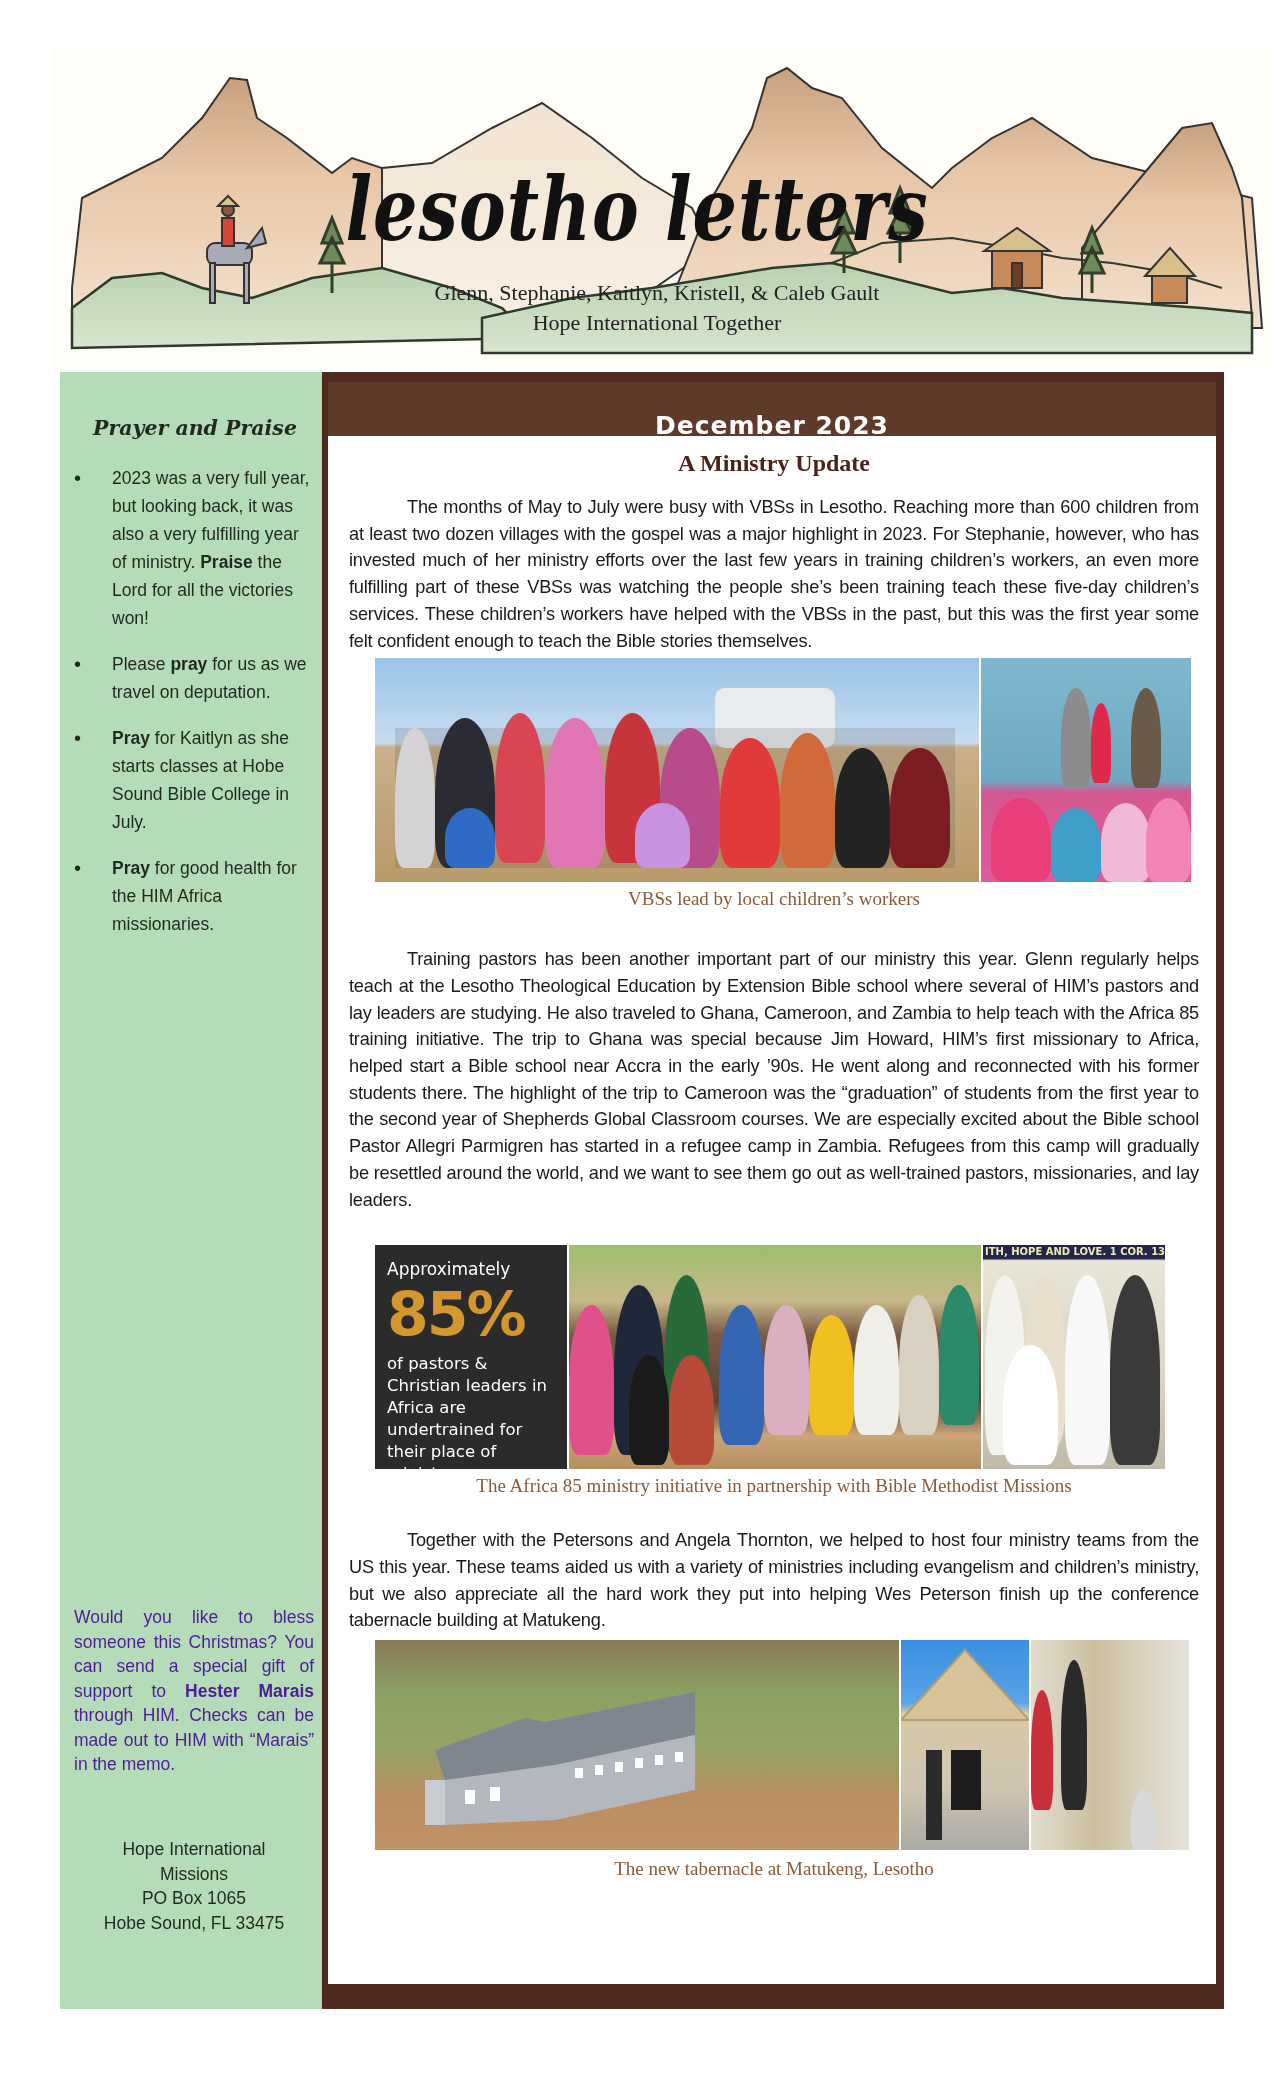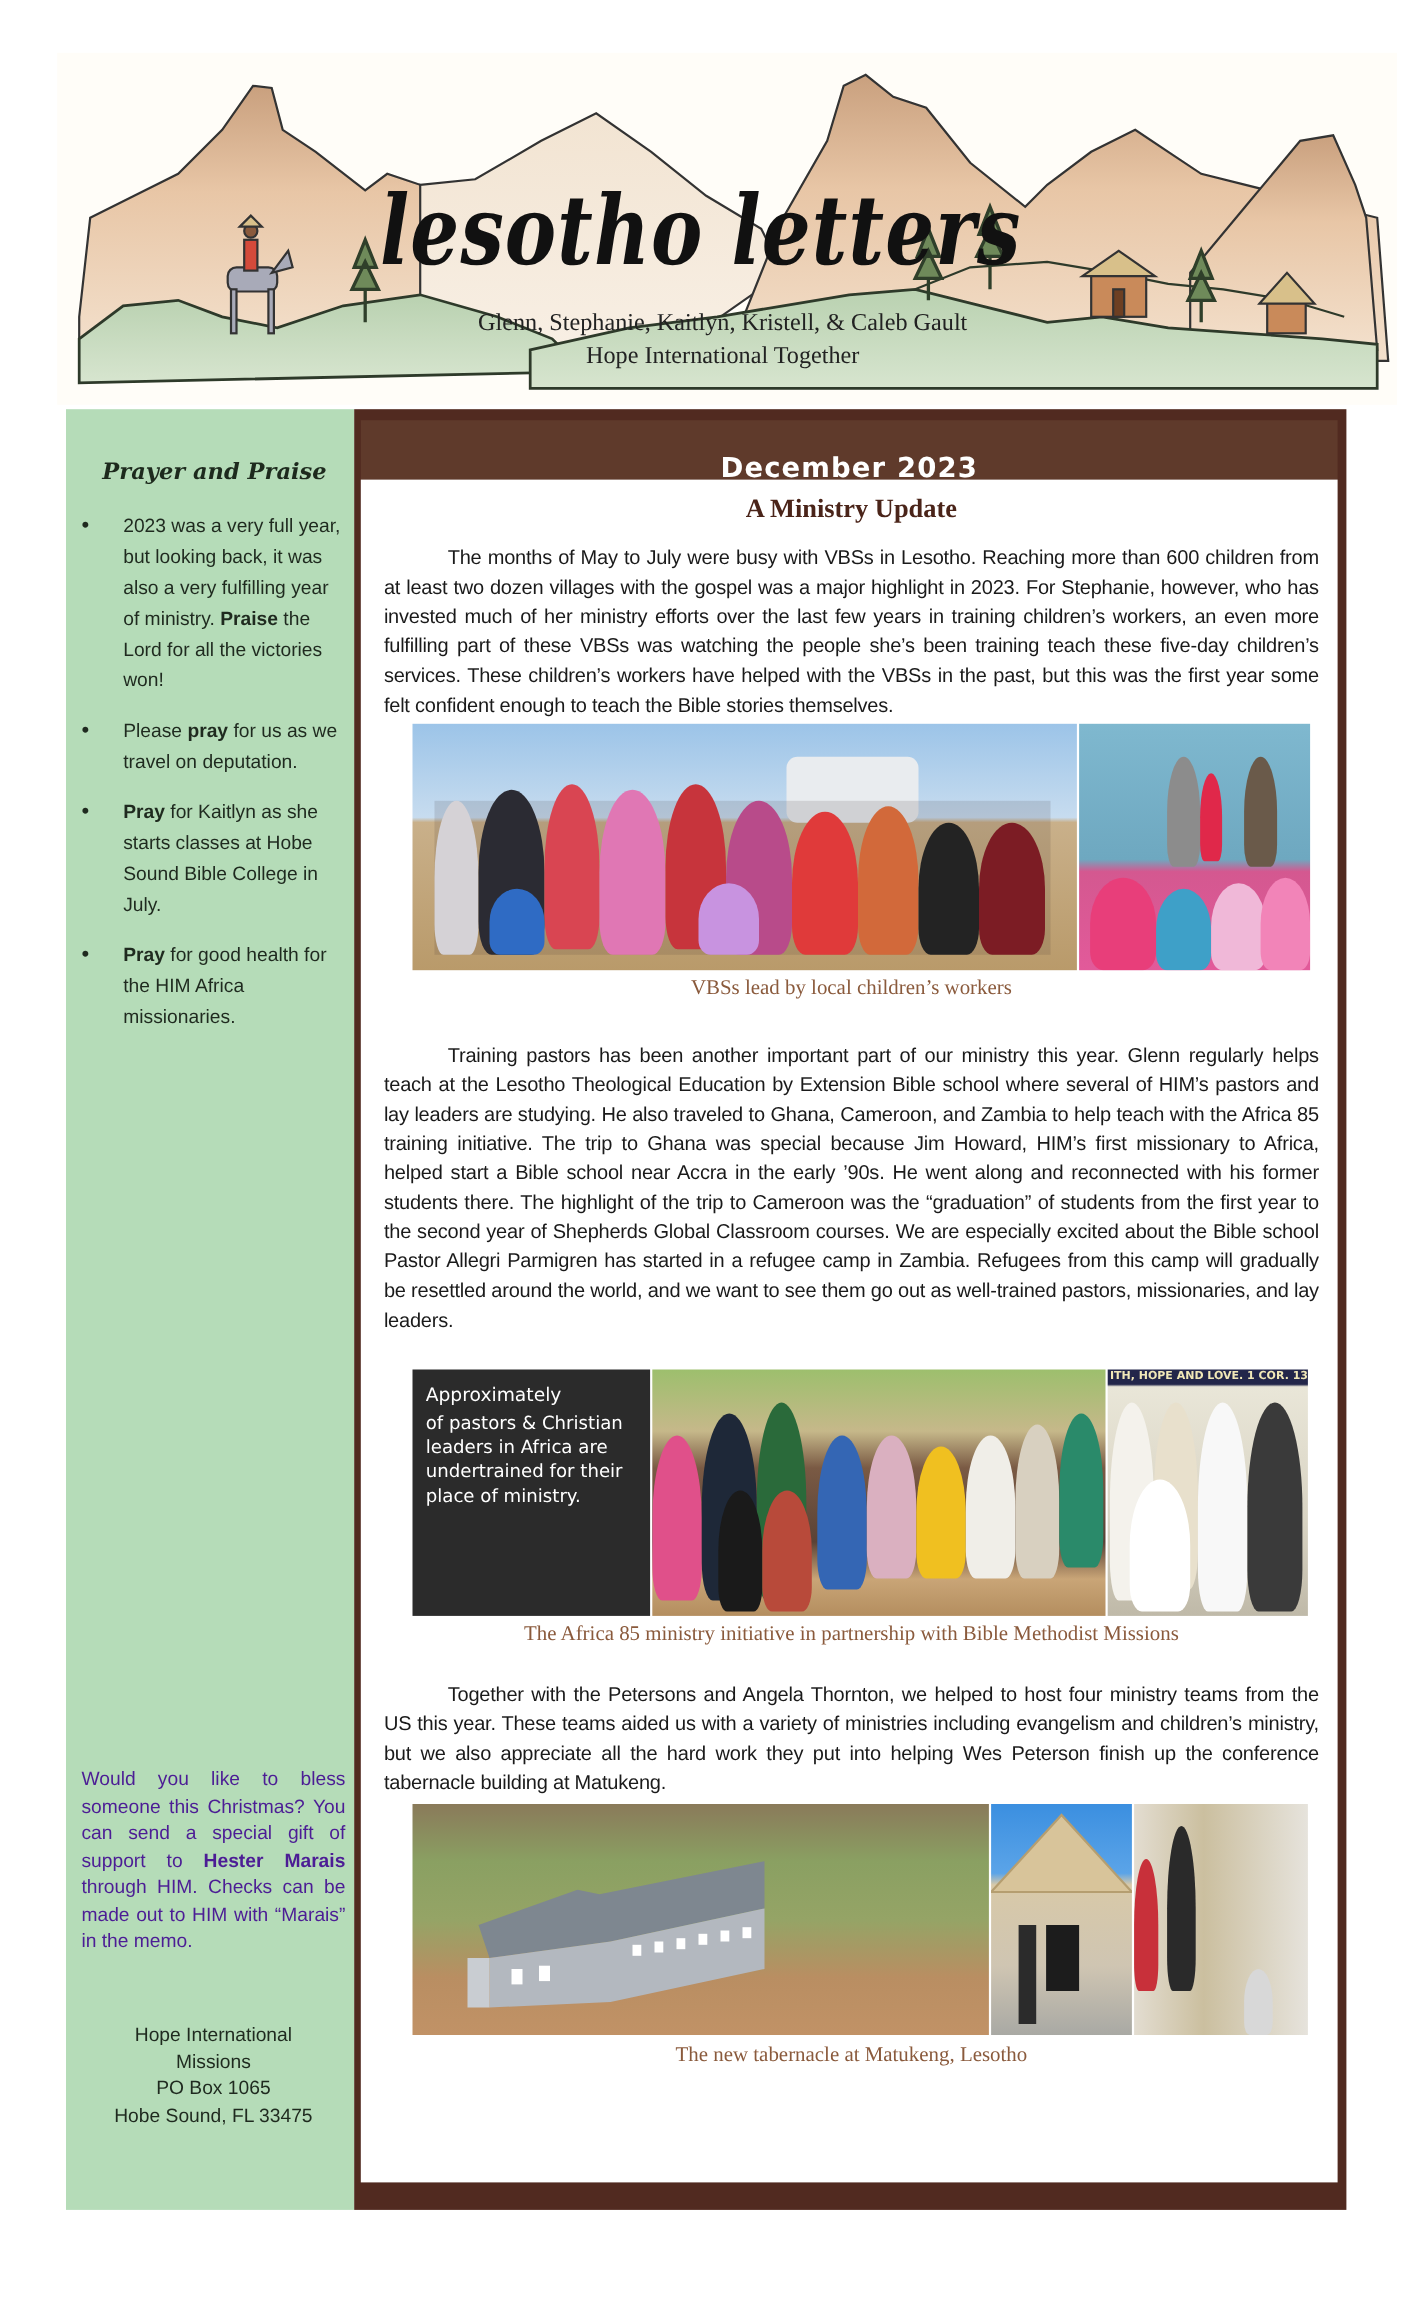--- a/index.html
+++ b/index.html
@@ -35,21 +35,21 @@
   .caption { font-family: "Liberation Serif", serif; font-size: 19px; color: #8a5a3c; text-align: center; }
 
   .photo-row { display: flex; gap: 2px; margin-left: 26px; }
   .photo { position: relative; overflow: hidden; }
 
   
   .vbs-crowd { width: 604px; height: 224px; background: linear-gradient(180deg, #9cc4e8 0%, #c7dcef 38%, #c9b08a 40%, #b99a6a 100%); }
   .vbs-class { width: 210px; height: 224px; background: linear-gradient(180deg, #7fb8cf 0%, #6ea8c0 55%, #d45890 60%, #e25a9a 100%); }
 
   
-  .a85-card { width: 216px; height: 224px; background: #2b2b2b; padding: 14px 12px; color: #fff; font-family: "DejaVu Sans", sans-serif; }
+  .a85-card { width: 192px; height: 224px; background: #2b2b2b; padding: 14px 12px; color: #fff; font-family: "DejaVu Sans", sans-serif; }
   .a85-approx { font-size: 17px; line-height: 20px; }
   .a85-pct { font-size: 60px; font-weight: bold; color: #d4962e; line-height: 70px; letter-spacing: -2px; }
   .a85-desc { font-size: 16.5px; line-height: 22px; margin-top: 4px; }
   .a85-group { width: 412px; height: 224px; background: linear-gradient(180deg, #9dbf6d 0%, #c6b88a 25%, #7a5a44 40%, #5a4236 70%, #c9a577 85%, #b48e5f 100%); }
   .a85-ghana { width: 182px; height: 224px; background: linear-gradient(180deg, #23264a 0%, #23264a 6%, #e9e6d8 7%, #d9d4c4 60%, #bfb9a8 100%); }
   .ghana-banner { position: absolute; top: 0; left: 0; right: 0; height: 14px; color: #f1e8b8; font-size: 10px; font-weight: bold; white-space: nowrap; overflow: hidden; padding-left: 2px; font-family: "DejaVu Sans", sans-serif; line-height: 14px; }
 
   
   .tab-main { width: 524px; height: 210px; background: linear-gradient(180deg, #8a7a5a 0%, #8aa062 25%, #95a466 50%, #b98e62 75%, #c19266 100%); }
   .tab-roof { width: 128px; height: 210px; background: linear-gradient(180deg, #3b8fe0 0%, #5ba4e8 30%, #d8c9a8 35%, #cfc5b2 70%, #a9a9a4 100%); }
@@ -185,20 +185,21 @@
         <div class="people" style="left:165px;top:140px;width:45px;height:84px;background:#f284b8;"></div>
       </div>
     </div>
     <div class="caption" style="margin-top:6px;height:58px;">VBSs lead by local children’s workers</div>
 
     <p class="para">Training pastors has been another important part of our ministry this year. Glenn regularly helps teach at the Lesotho Theological Education by Extension Bible school where several of HIM’s pastors and lay leaders are studying. He also traveled to Ghana, Cameroon, and Zambia to help teach with the Africa 85 training initiative. The trip to Ghana was special because Jim Howard, HIM’s first missionary to Africa, helped start a Bible school near Accra in the early ’90s. He went along and reconnected with his former students there. The highlight of the trip to Cameroon was the “graduation” of students from the first year to the second year of Shepherds Global Classroom courses. We are especially excited about the Bible school Pastor Allegri Parmigren has started in a refugee camp in Zambia. Refugees from this camp will gradually be resettled around the world, and we want to see them go out as well-trained pastors, missionaries, and lay leaders.</p>
 
     <div class="photo-row" style="margin-top:32px;">
       <div class="photo a85-card">
         <div class="a85-approx">Approximately</div>
+        <div class="a85-pct">85%</div>
         <div class="a85-desc">of pastors &amp; Christian leaders in Africa are undertrained for their place of ministry.</div>
       </div>
       <div class="photo a85-group">
         <div class="people" style="left:0px;top:60px;width:45px;height:150px;background:#e0508a;"></div>
         <div class="people" style="left:45px;top:40px;width:50px;height:170px;background:#1e2838;"></div>
         <div class="people" style="left:95px;top:30px;width:45px;height:180px;background:#2a6a3a;"></div>
         <div class="people" style="left:60px;top:110px;width:40px;height:110px;background:#1a1a1a;"></div>
         <div class="people" style="left:100px;top:110px;width:45px;height:110px;background:#b84a3a;"></div>
         <div class="people" style="left:150px;top:60px;width:45px;height:140px;background:#3466b4;"></div>
         <div class="people" style="left:195px;top:60px;width:45px;height:130px;background:#dab0c0;"></div>

